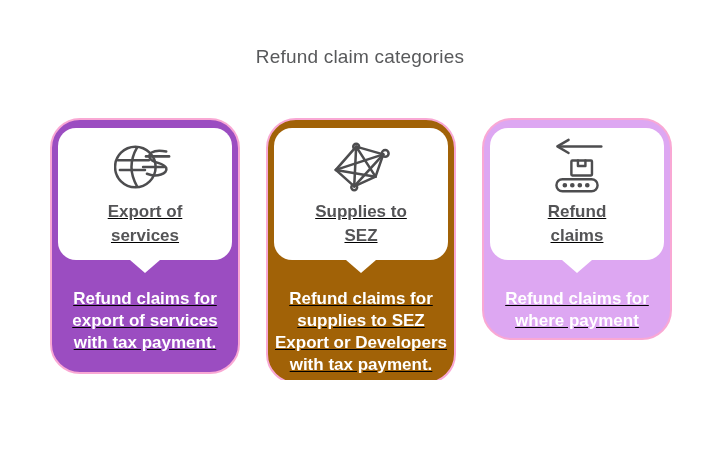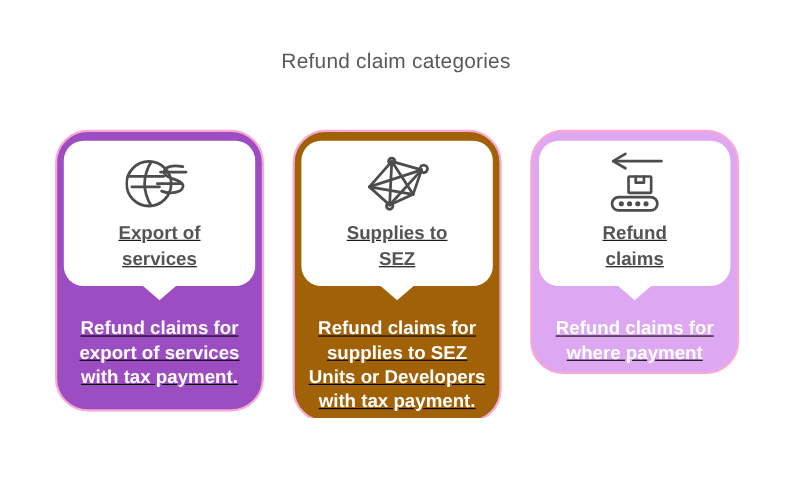--- a/index.html
+++ b/index.html
@@ -106,21 +106,21 @@
         </div>
         <div class="card-title">
           <div>Supplies to</div>
           <div>SEZ</div>
         </div>
       </div>
       <div class="tail"></div>
       <div class="body-text">
         <div>Refund claims for</div>
         <div>supplies to SEZ</div>
-        <div>Units or Developers</div>
+        <div>Export or Developers</div>
         <div>with tax payment.</div>
       </div>
     </div>
 
     <div class="card tall" style="background-color: rgb(221, 167, 242);">
       <div class="panel">
         <div class="icon-wrap">
           <svg width="68" height="58" viewBox="0 0 72 62">
             <path d="M62 9 H17"></path>
             <path d="M27 2 L15 9 L27 16"></path>

